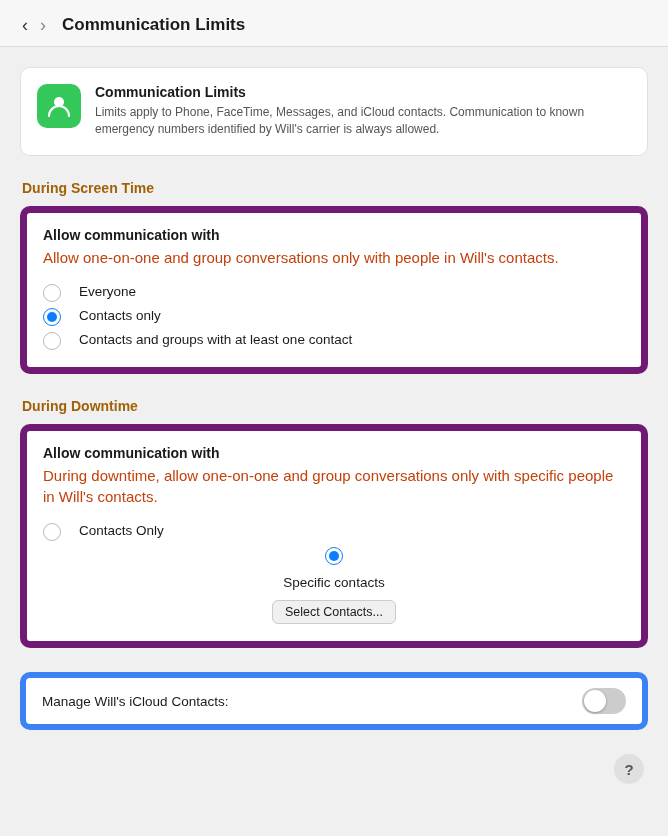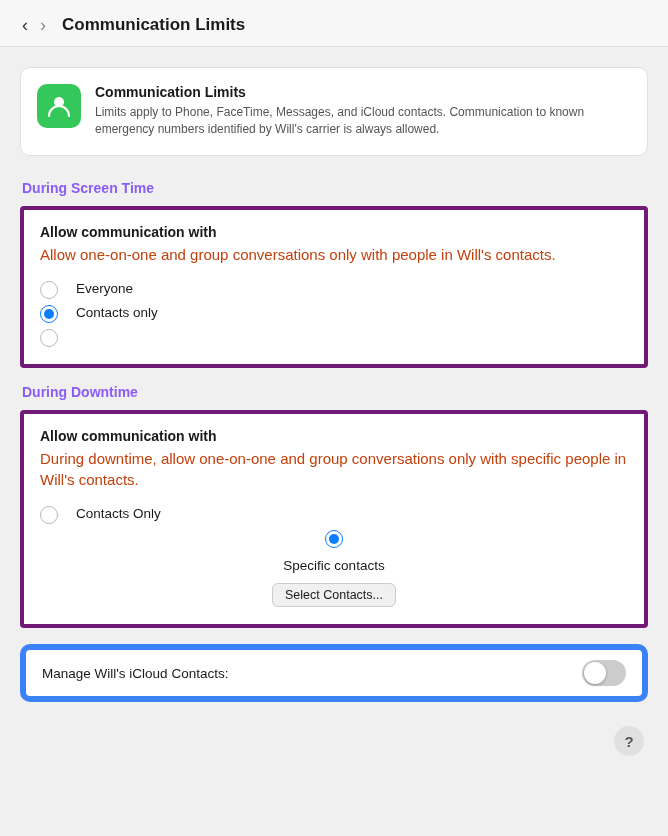--- a/index.html
+++ b/index.html
@@ -84,32 +84,32 @@
     .app-info-desc {
       font-size: 12px;
       color: #555;
       line-height: 1.45;
     }
 
     
     .section-label {
       font-size: 14px;
       font-weight: 700;
-      color: #8b5cf6;
+      color: #a16207;
       margin-bottom: 10px;
       padding-left: 2px;
     }
 
     
     .panel {
       background: white;
-      border-radius: 4px;
-      border: 4px solid #701a75;
+      border-radius: 10px;
+      border: 7px solid #701a75;
       padding: 14px 16px;
-      margin-bottom: 16px;
+      margin-bottom: 24px;
     }
     .panel-title {
       font-size: 14px;
       font-weight: 600;
       color: #1a1a1a;
       margin-bottom: 4px;
     }
     .panel-desc {
       font-size: 15px;
       color: #c2410c;
@@ -264,20 +264,21 @@
     <div class="radio-item">
       <div class="radio-input"></div>
       <span class="radio-label">Everyone</span>
     </div>
     <div class="radio-item">
       <div class="radio-input checked"></div>
       <span class="radio-label">Contacts only</span>
     </div>
     <div class="radio-item">
       <div class="radio-input"></div>
+      <span class="radio-label">Contacts and groups with at least one contact</span>
     </div>
   </div>
 
   <div class="section-label">During Downtime</div>
   <div class="panel">
     <div class="panel-title">Allow communication with</div>
     <div class="panel-desc">During downtime, allow one-on-one and group conversations only with specific people in Will's contacts.</div>
 
     <div class="radio-item">
       <div class="radio-input"></div>

